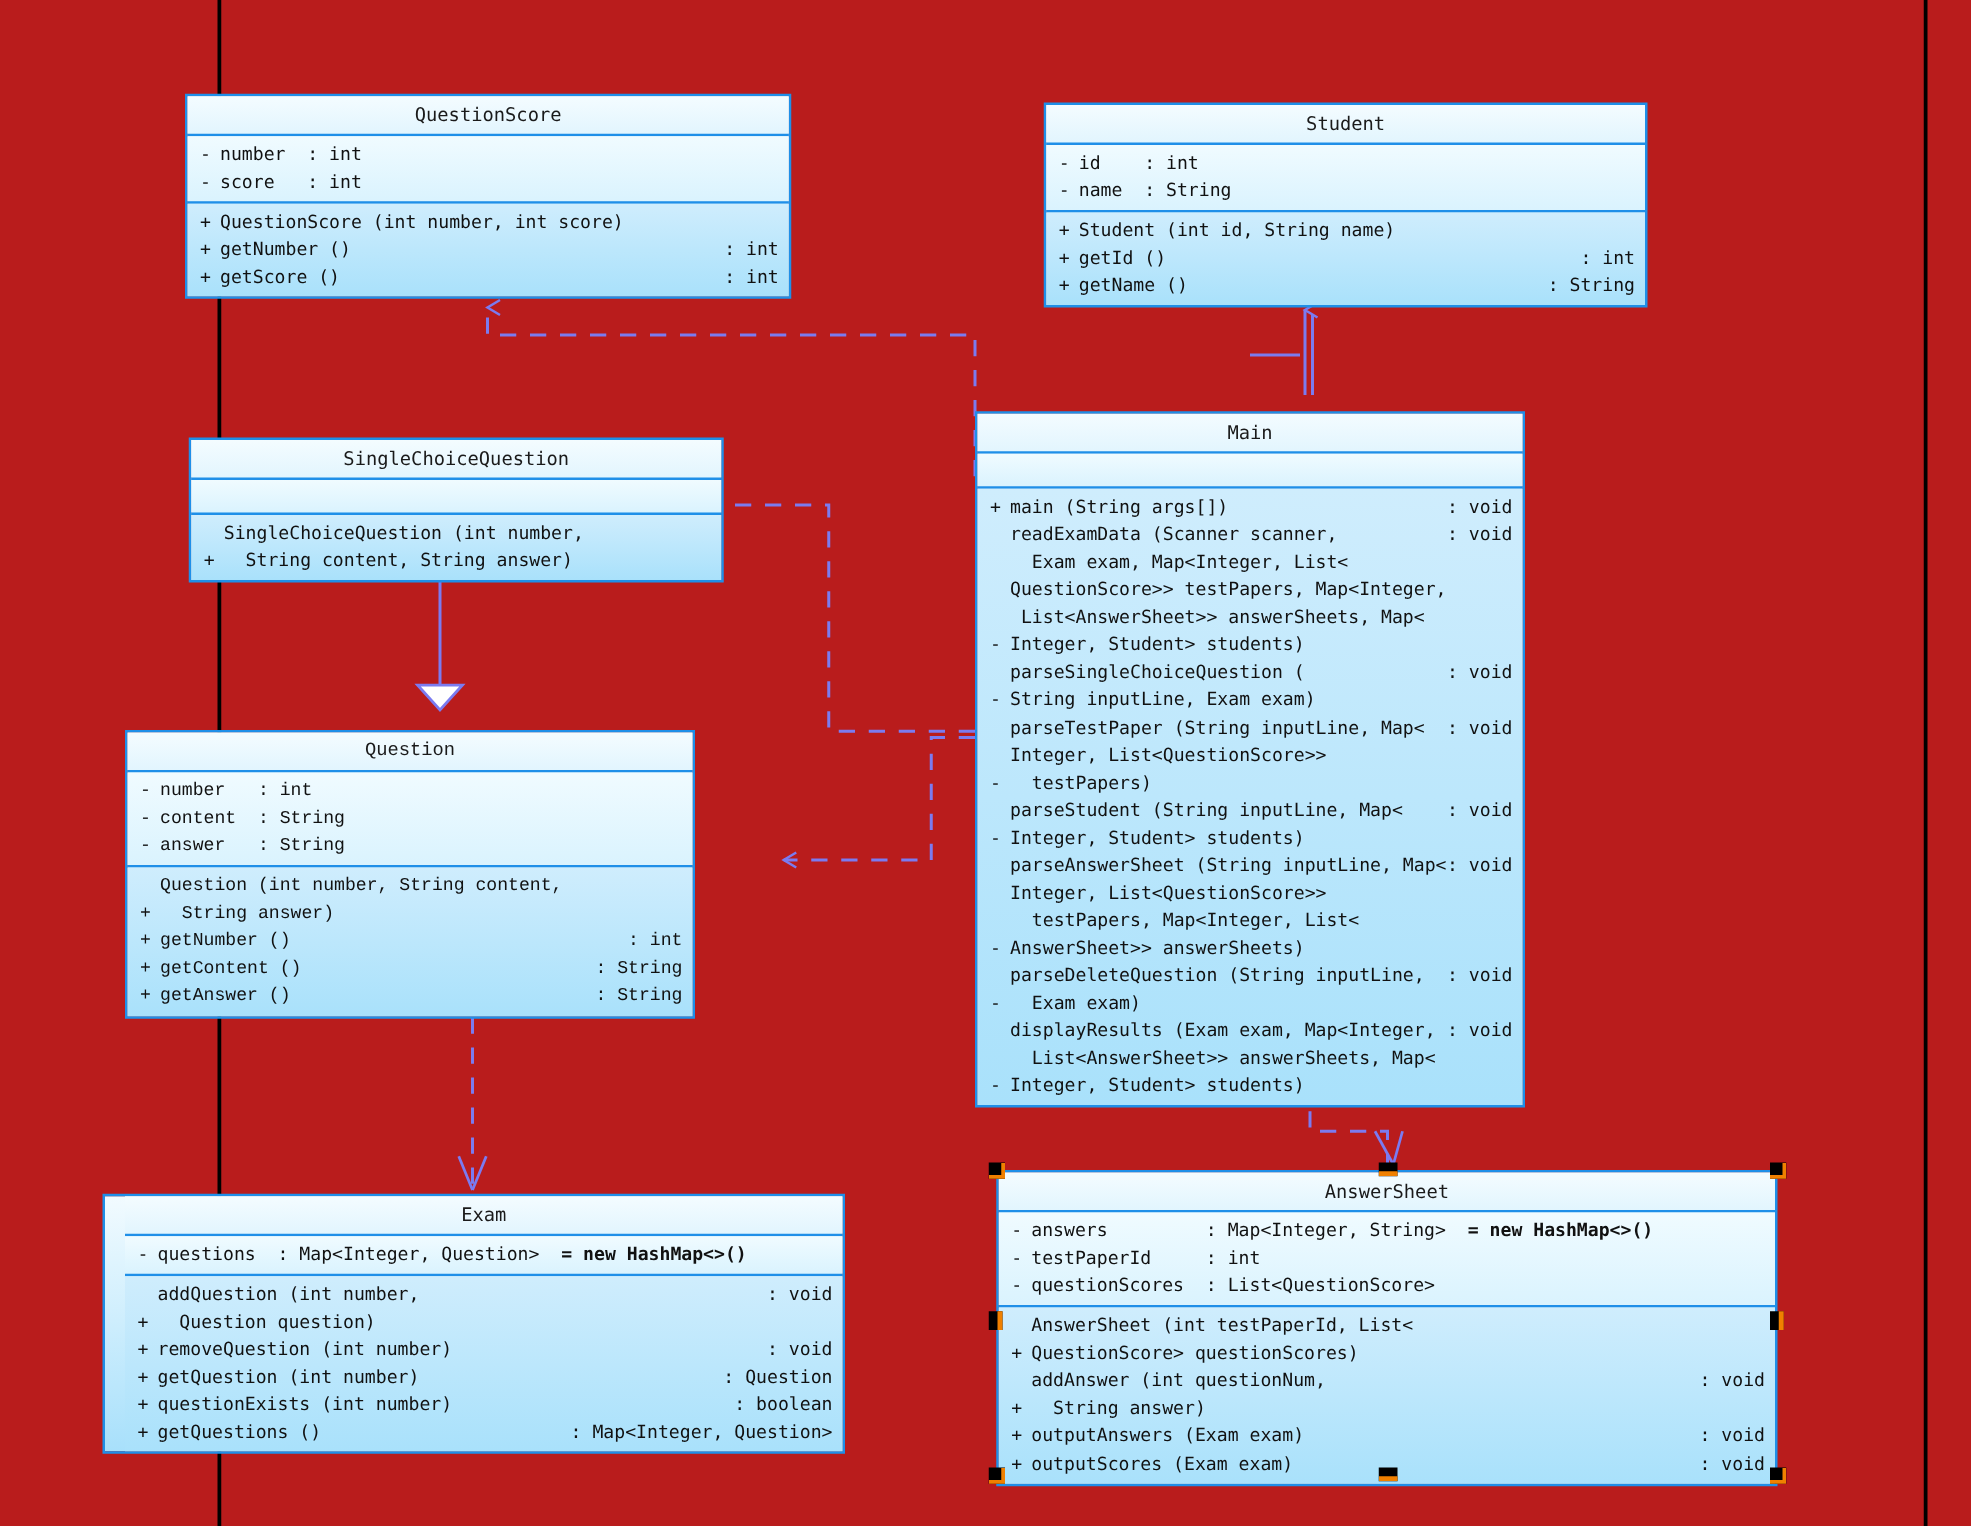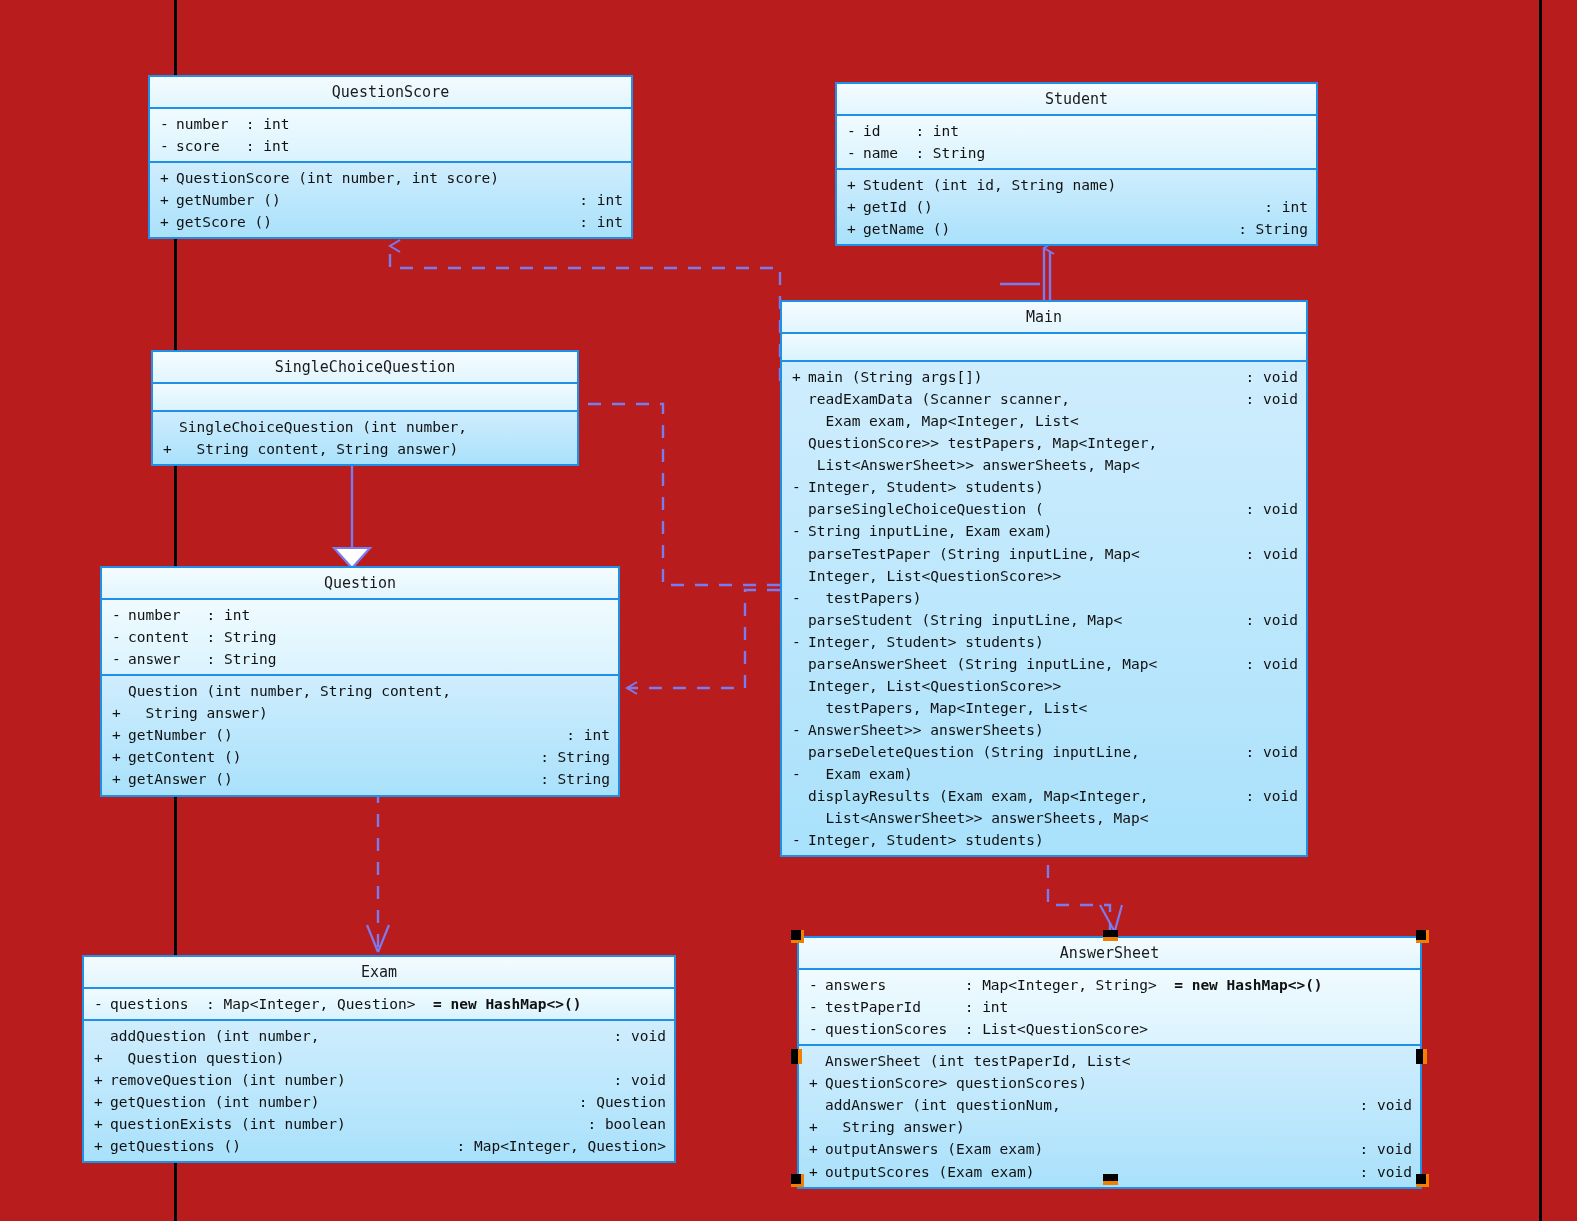--- a/index.html
+++ b/index.html
@@ -198,21 +198,21 @@
         </div>
       </div>
       <div class="uml-class" style="left: 151px; top: 350px; width: 428px;">
         <div class="uml-title">SingleChoiceQuestion</div>
         <div class="uml-compartment grad-a empty"></div>
         <div class="uml-compartment grad-b">
           <div class="uml-row"><span class="vis">+</span><span class="sig">SingleChoiceQuestion (int number,
   String content, String answer)</span></div>
         </div>
       </div>
-      <div class="uml-class" style="left: 780px; top: 300px; width: 528px;">
+      <div class="uml-class" style="left: 780px; top: 329px; width: 440px;">
         <div class="uml-title">Main</div>
         <div class="uml-compartment grad-a empty"></div>
         <div class="uml-compartment grad-b">
           <div class="uml-row"><span class="vis">+</span><span class="sig">main (String args[])</span><span class="ret">: void</span></div>
           <div class="uml-row"><span class="vis">-</span><span class="sig">readExamData (Scanner scanner,
   Exam exam, Map&lt;Integer, List&lt;
 QuestionScore&gt;&gt; testPapers, Map&lt;Integer,
  List&lt;AnswerSheet&gt;&gt; answerSheets, Map&lt;
 Integer, Student&gt; students)</span><span class="ret">: void</span></div>
           <div class="uml-row"><span class="vis">-</span><span class="sig">parseSingleChoiceQuestion (
@@ -226,36 +226,36 @@
 Integer, List&lt;QuestionScore&gt;&gt;
   testPapers, Map&lt;Integer, List&lt;
 AnswerSheet&gt;&gt; answerSheets)</span><span class="ret">: void</span></div>
           <div class="uml-row"><span class="vis">-</span><span class="sig">parseDeleteQuestion (String inputLine,
   Exam exam)</span><span class="ret">: void</span></div>
           <div class="uml-row"><span class="vis">-</span><span class="sig">displayResults (Exam exam, Map&lt;Integer,
   List&lt;AnswerSheet&gt;&gt; answerSheets, Map&lt;
 Integer, Student&gt; students)</span><span class="ret">: void</span></div>
         </div>
       </div>
-      <div class="uml-class" style="left: 100px; top: 566px; width: 520px;">
+      <div class="uml-class" style="left: 100px; top: 584px; width: 456px; font-family: Liberation Mono, monospace;">
         <div class="uml-title">Question</div>
         <div class="uml-compartment grad-a">
           <div class="uml-row"><span class="vis">-</span><span class="sig">number   : int</span></div>
           <div class="uml-row"><span class="vis">-</span><span class="sig">content  : String</span></div>
           <div class="uml-row"><span class="vis">-</span><span class="sig">answer   : String</span></div>
         </div>
         <div class="uml-compartment grad-b">
           <div class="uml-row"><span class="vis">+</span><span class="sig">Question (int number, String content,
   String answer)</span></div>
           <div class="uml-row"><span class="vis">+</span><span class="sig">getNumber ()</span><span class="ret">: int</span></div>
           <div class="uml-row"><span class="vis">+</span><span class="sig">getContent ()</span><span class="ret">: String</span></div>
           <div class="uml-row"><span class="vis">+</span><span class="sig">getAnswer ()</span><span class="ret">: String</span></div>
         </div>
       </div>
-      <div class="uml-class" style="left: 82px; top: 955px; width: 594px;">
+      <div class="uml-class" style="left: 82px; top: 955px; width: 594px; padding-left: 16px;">
         <div class="uml-title">Exam</div>
         <div class="uml-compartment grad-a">
           <div class="uml-row"><span class="vis">-</span><span class="sig">questions  : Map&lt;Integer, Question&gt;</span><span class="init">  = new HashMap&lt;&gt;()</span></div>
         </div>
         <div class="uml-compartment grad-b">
           <div class="uml-row"><span class="vis">+</span><span class="sig">addQuestion (int number,
   Question question)</span><span class="ret">: void</span></div>
           <div class="uml-row"><span class="vis">+</span><span class="sig">removeQuestion (int number)</span><span class="ret">: void</span></div>
           <div class="uml-row"><span class="vis">+</span><span class="sig">getQuestion (int number)</span><span class="ret">: Question</span></div>
           <div class="uml-row"><span class="vis">+</span><span class="sig">questionExists (int number)</span><span class="ret">: boolean</span></div>

